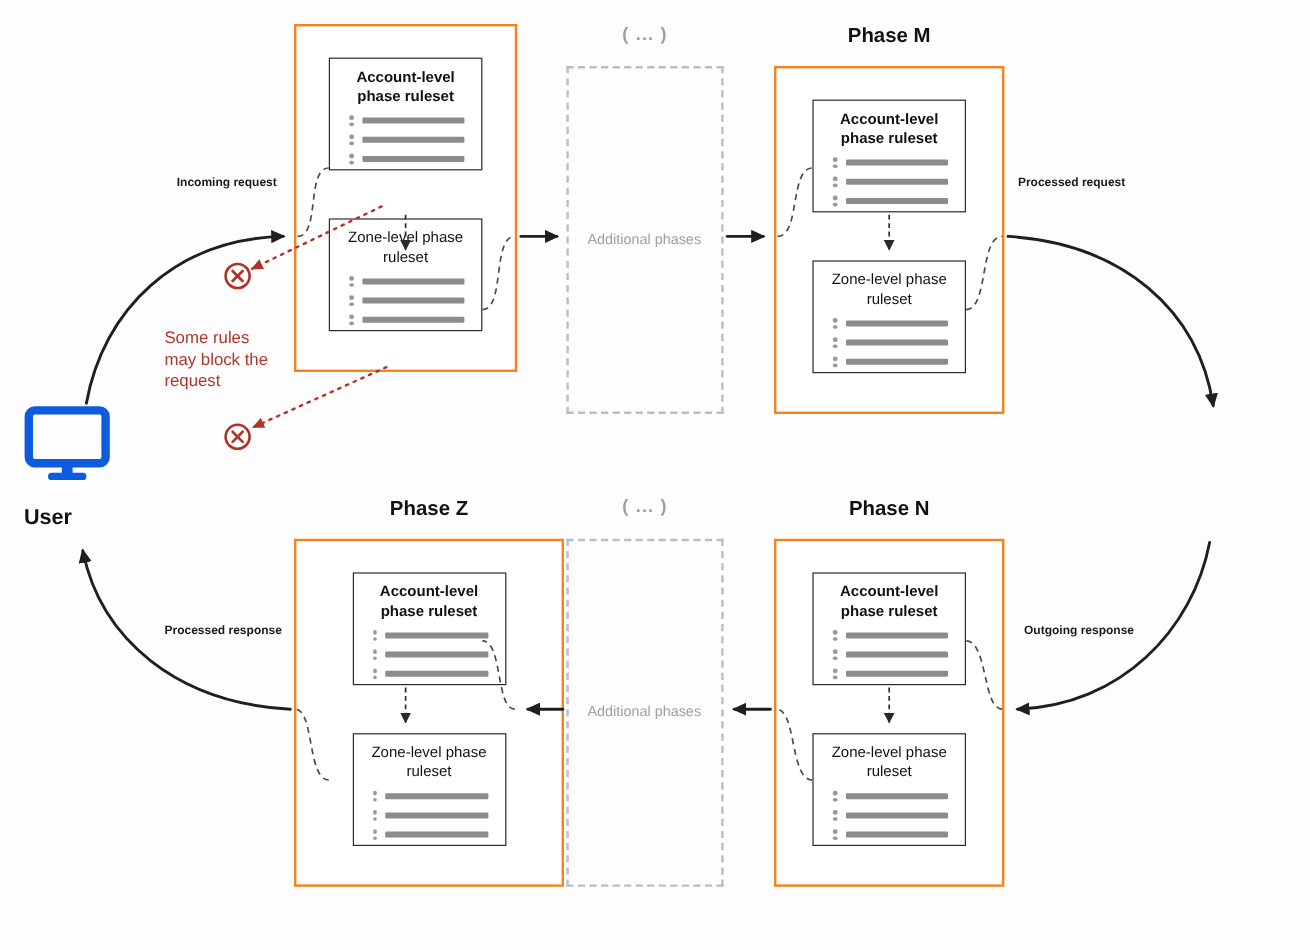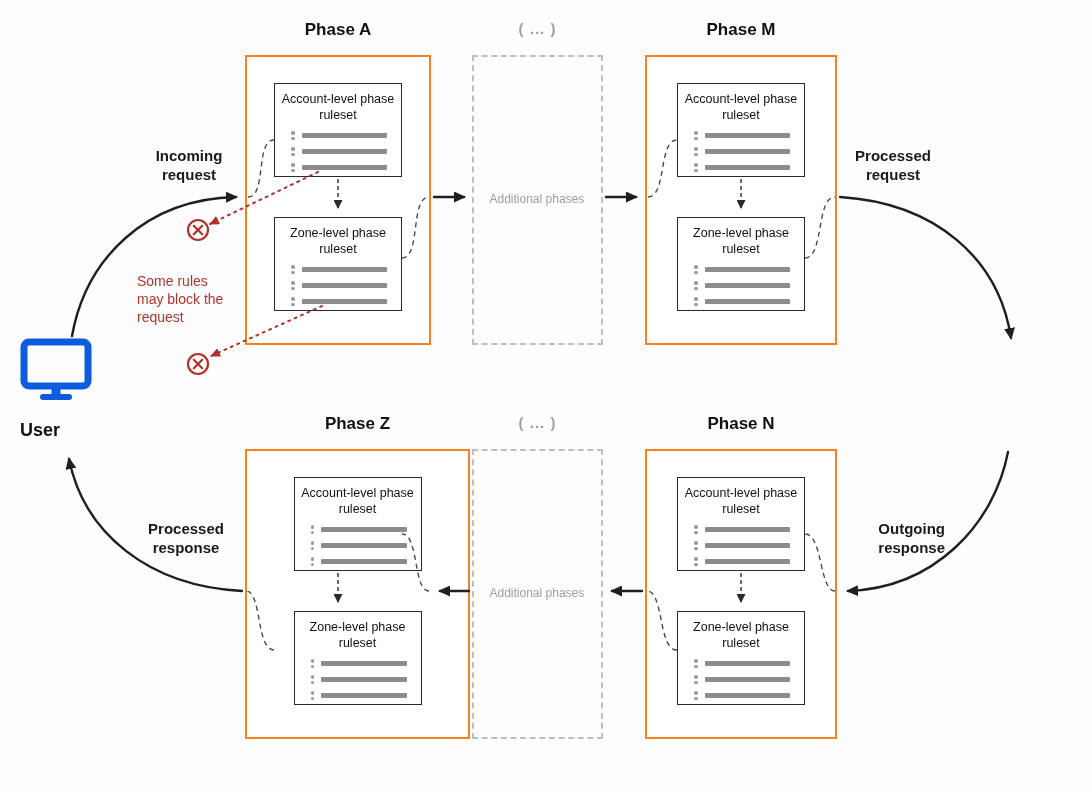--- a/index.html
+++ b/index.html
@@ -14,46 +14,45 @@
 
   
   .add-title { height:35px; text-align:center; font-weight:bold; font-size:15px; color:#9aa0a6; letter-spacing:1px; }
   .add-frame { position:relative; height:290px; border:2px dashed #b9bfc4; background:transparent;
                display:flex; align-items:center; justify-content:center; }
   .add-label { width:96px; font-size:12px; line-height:1.3; color:#9aa0a6; }
 
   
   .card { position:absolute; left:50%; transform:translateX(-50%); width:128px; height:94px;
           background:#fff; border:1.5px solid #2a2a2a; }
-  .card-account { top:26px; }
+  .card-account { top:26px;font-weight:bold; }
   .card-zone { top:160px; }
   .card-title { padding:7px 6px 0; text-align:center; font-size:12.5px; line-height:1.28; color:#111; }
   .rows { margin:8px 14px 0 16px; display:flex; flex-direction:column; gap:7px; }
   .row { display:flex; align-items:center; gap:7px; }
   .dots { display:flex; flex-direction:column; gap:2px; }
   .dot { width:3.5px; height:3.5px; background:#9a9a9a; border-radius:50%; }
   .bar { height:5px; flex:1; background:#8c8c8c; border-radius:1px; }
 
   
-  .edge-label { position:absolute; text-align:center; font-weight:bold; font-size:15px; line-height:1.25; color:#1a1a1a; }
+  .edge-label { position:absolute; text-align:center; font-weight:bold; font-size:10px; line-height:1.25; color:#1a1a1a; }
   .warning { position:absolute; left:137px; top:272px; width:88px; font-size:14px; line-height:1.3; color:#b1352c; }
 
   
   .node { position:absolute; text-align:left; }
   .node-label { font-weight:bold; font-size:18px; color:#111; margin-top:14px; }
 
   svg.overlay { position:absolute; left:0; top:0; pointer-events:none; }
 </style>
 </head>
 <body>
 
 <div id="stage">
 
   <div class="phase" style="left:245px; top:20px; width:186px;">
-    <div class="phase-title">Phase A</div>
     <div class="phase-frame">
       <div class="card card-account">
         <div class="card-title">Account-level phase ruleset</div>
         <div class="rows">
           <div class="row">
               <span class="dots">
                 <span class="dot"></span>
                 <span class="dot"></span>
               </span>
               <span class="bar"></span>

